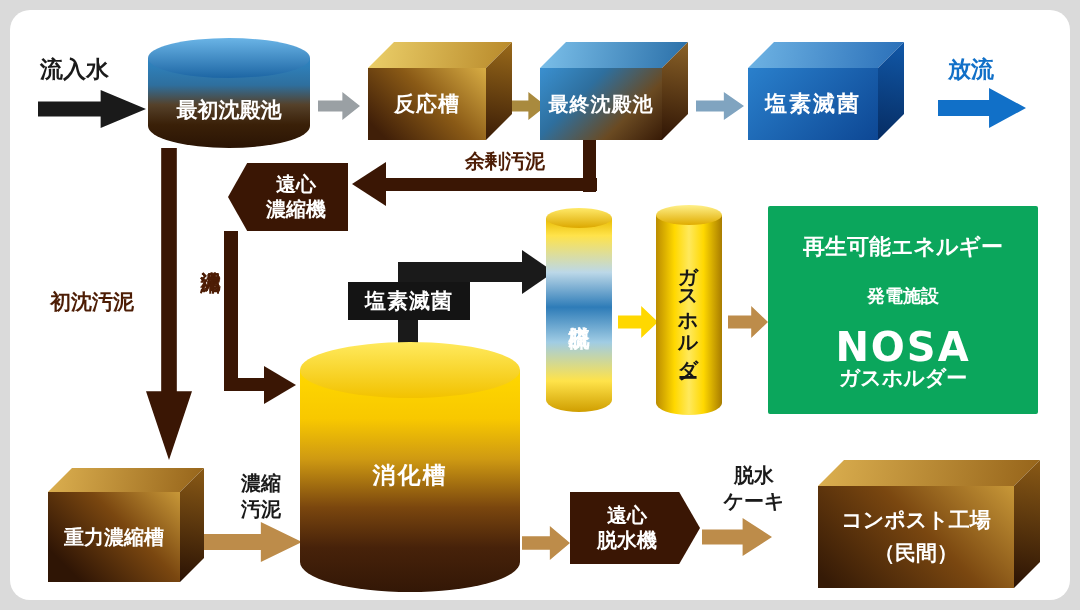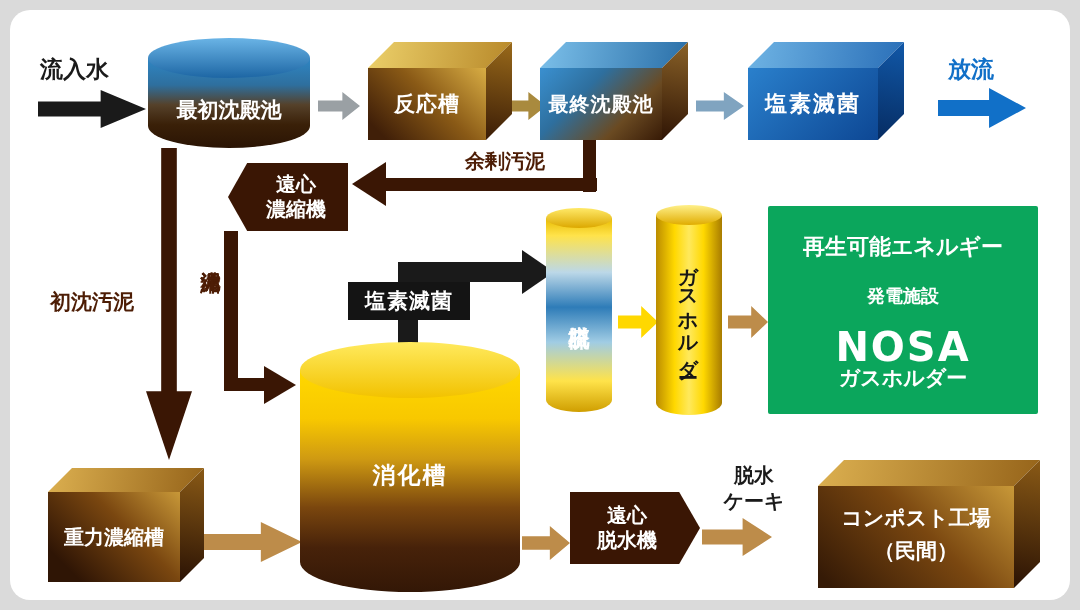--- a/index.html
+++ b/index.html
@@ -29,21 +29,21 @@
   .final .face-side  { background:linear-gradient(190deg,#8a6228,#2f1404); }
 
   .chlorine .face-front { background:linear-gradient(135deg,#2a80cc,#0d4794); font-size:22px; letter-spacing:2px; }
   .chlorine .face-top   { background:linear-gradient(100deg,#6fb4e4,#2a6fb8); }
   .chlorine .face-side  { background:linear-gradient(190deg,#1158a8,#062c62); }
 
   .gravity .face-front { background:linear-gradient(225deg,#c89838 0%,#7a4710 40%,#2f1505 85%); font-size:20px; }
   .gravity .face-top   { background:linear-gradient(100deg,#dcb050,#96641a); }
   .gravity .face-side  { background:linear-gradient(190deg,#8a5a16,#2a1204); }
 
-  .compost .face-front { background:linear-gradient(225deg,#c89838 0%,#7a4710 45%,#351a06 95%); font-size:21px; line-height:1.55;font-family:Liberation Mono, monospace; }
+  .compost .face-front { background:linear-gradient(225deg,#c89838 0%,#7a4710 45%,#351a06 95%); font-size:21px; line-height:1.55; }
   .compost .face-top   { background:linear-gradient(100deg,#dcb050,#96641a); }
   .compost .face-side  { background:linear-gradient(190deg,#8a5a16,#2a1204); }
 
   
   .lid { position:absolute; left:0; top:0; width:100%; border-radius:50%; z-index:1; }
   .bod { position:absolute; left:0; right:0; }
   .clabel { position:absolute; left:0; width:100%; text-align:center; color:#fff; font-weight:800; z-index:2; }
 
   .primary .lid { height:40px; background:linear-gradient(180deg,#6ab4e6,#1d66a4); }
   .primary .bod { top:20px; bottom:0; border-radius:0 0 50% 50% / 0 0 22px 22px;
@@ -201,20 +201,24 @@
 
   <div class="lbl" style="left:30px;top:44px;font-size:23px;color:var(--black)">流入水</div>
   <div class="lbl" style="left:938px;top:44px;font-size:23px;color:var(--blue)">放流</div>
 
   <div class="lbl" style="left:415px;top:138px;width:160px;text-align:center;font-size:20px;color:var(--sludge-text)">余剰汚泥</div>
 
   <div class="lbl" style="left:40px;top:278px;font-size:21px;color:var(--sludge-text)">初沈汚泥</div>
 
   <div class="vtext" style="left:188px;top:246px;height:120px;font-size:20px;color:var(--sludge-text)">濃縮汚泥</div>
 
+  <div class="two" style="left:216px;top:460px;width:70px;font-size:20px;color:var(--black)">
+    <div>濃縮</div>
+    <div>汚泥</div>
+  </div>
 
   <div class="two" style="left:696px;top:452px;width:96px;font-size:20px;color:var(--black)">
     <div>脱水</div>
     <div>ケーキ</div>
   </div>
 
 </div>
 </div>
 
 </body></html>

